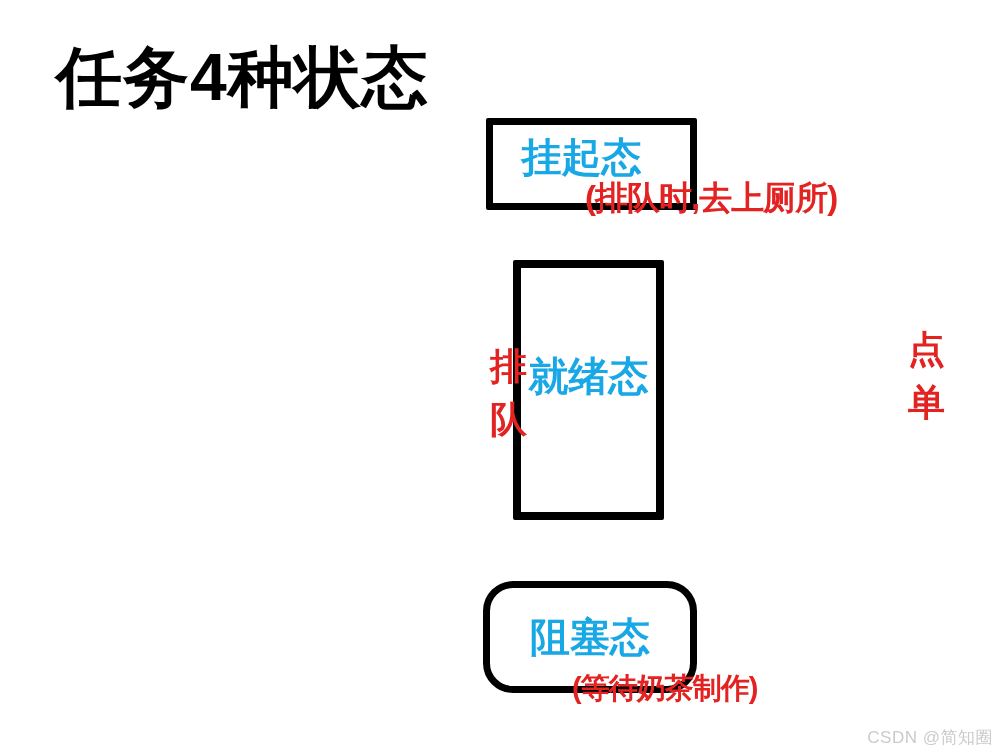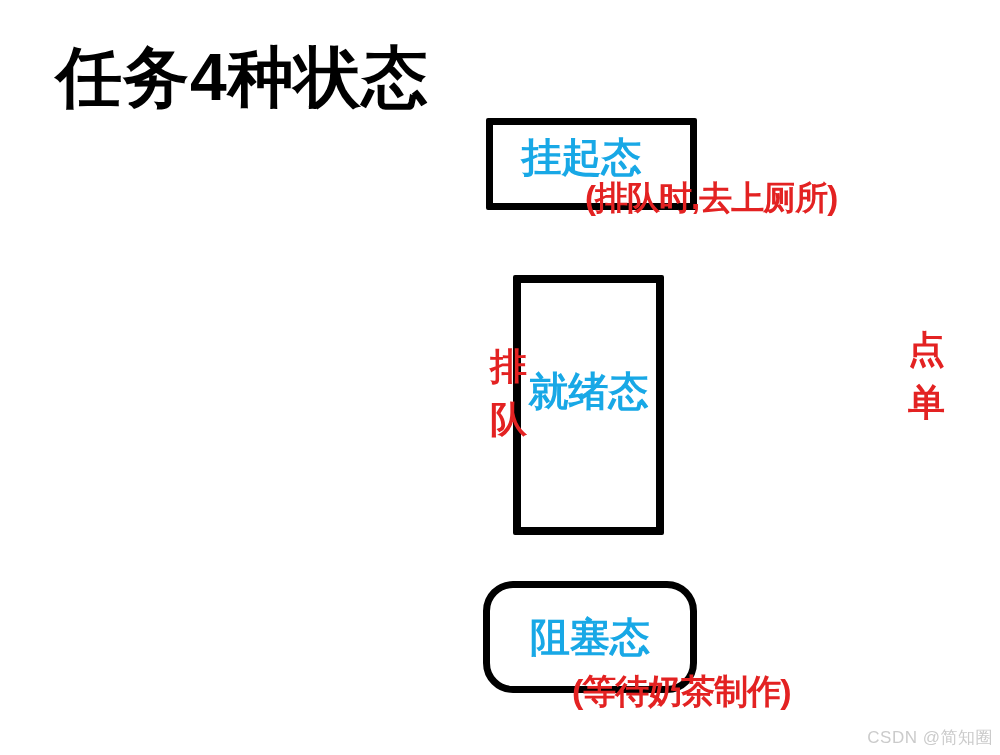--- a/index.html
+++ b/index.html
@@ -30,40 +30,40 @@
     position: absolute;
     box-sizing: border-box;
     background: #ffffff;
     border: 7px solid var(--box-border, #000000);
     border-radius: 2px;
     display: flex;
     align-items: center;
     justify-content: center;
   }
   .box-suspended { left: 486px; top: 118px; width: 211px; height: 92px; }
-  .box-ready     { left: 513px; top: 275px; width: 151px; height: 260px; border-width: 8px; text-align: right; }
+  .box-ready     { left: 513px; top: 260px; width: 151px; height: 260px; border-width: 8px; text-align: right; }
   .box-running   { left: 752px; top: 267px; width: 150px; height: 260px; border-width: 8px; }
   .box-blocked   { left: 483px; top: 581px; width: 214px; height: 112px; border-radius: 30px; }
 
   .state-label {
     color: var(--state-label, #18a8e6);
     font-weight: bold;
     font-size: 40px;
     letter-spacing: 0px;
     white-space: nowrap;
   }
   .box-suspended .state-label { transform: translate(-10px, -7px); }
   .box-ready .state-label     { transform: translateY(-14px); }
   .box-running .state-label   { transform: translate(8px, -14px); }
 
   .annotation {
     position: absolute;
     color: var(--annotation, #e32222);
     font-weight: bold;
-    font-size: 34px;
+    font-size: 29px;
     line-height: 1.1;
     letter-spacing: -1px;
     white-space: nowrap;
     z-index: 5;
   }
   .annotation-suspended { left: 585px; top: 180px; font-size: 33px; }
   .annotation-blocked   { left: 572px; top: 673px; }
 
   .annotation-vertical {
     width: 44px;

